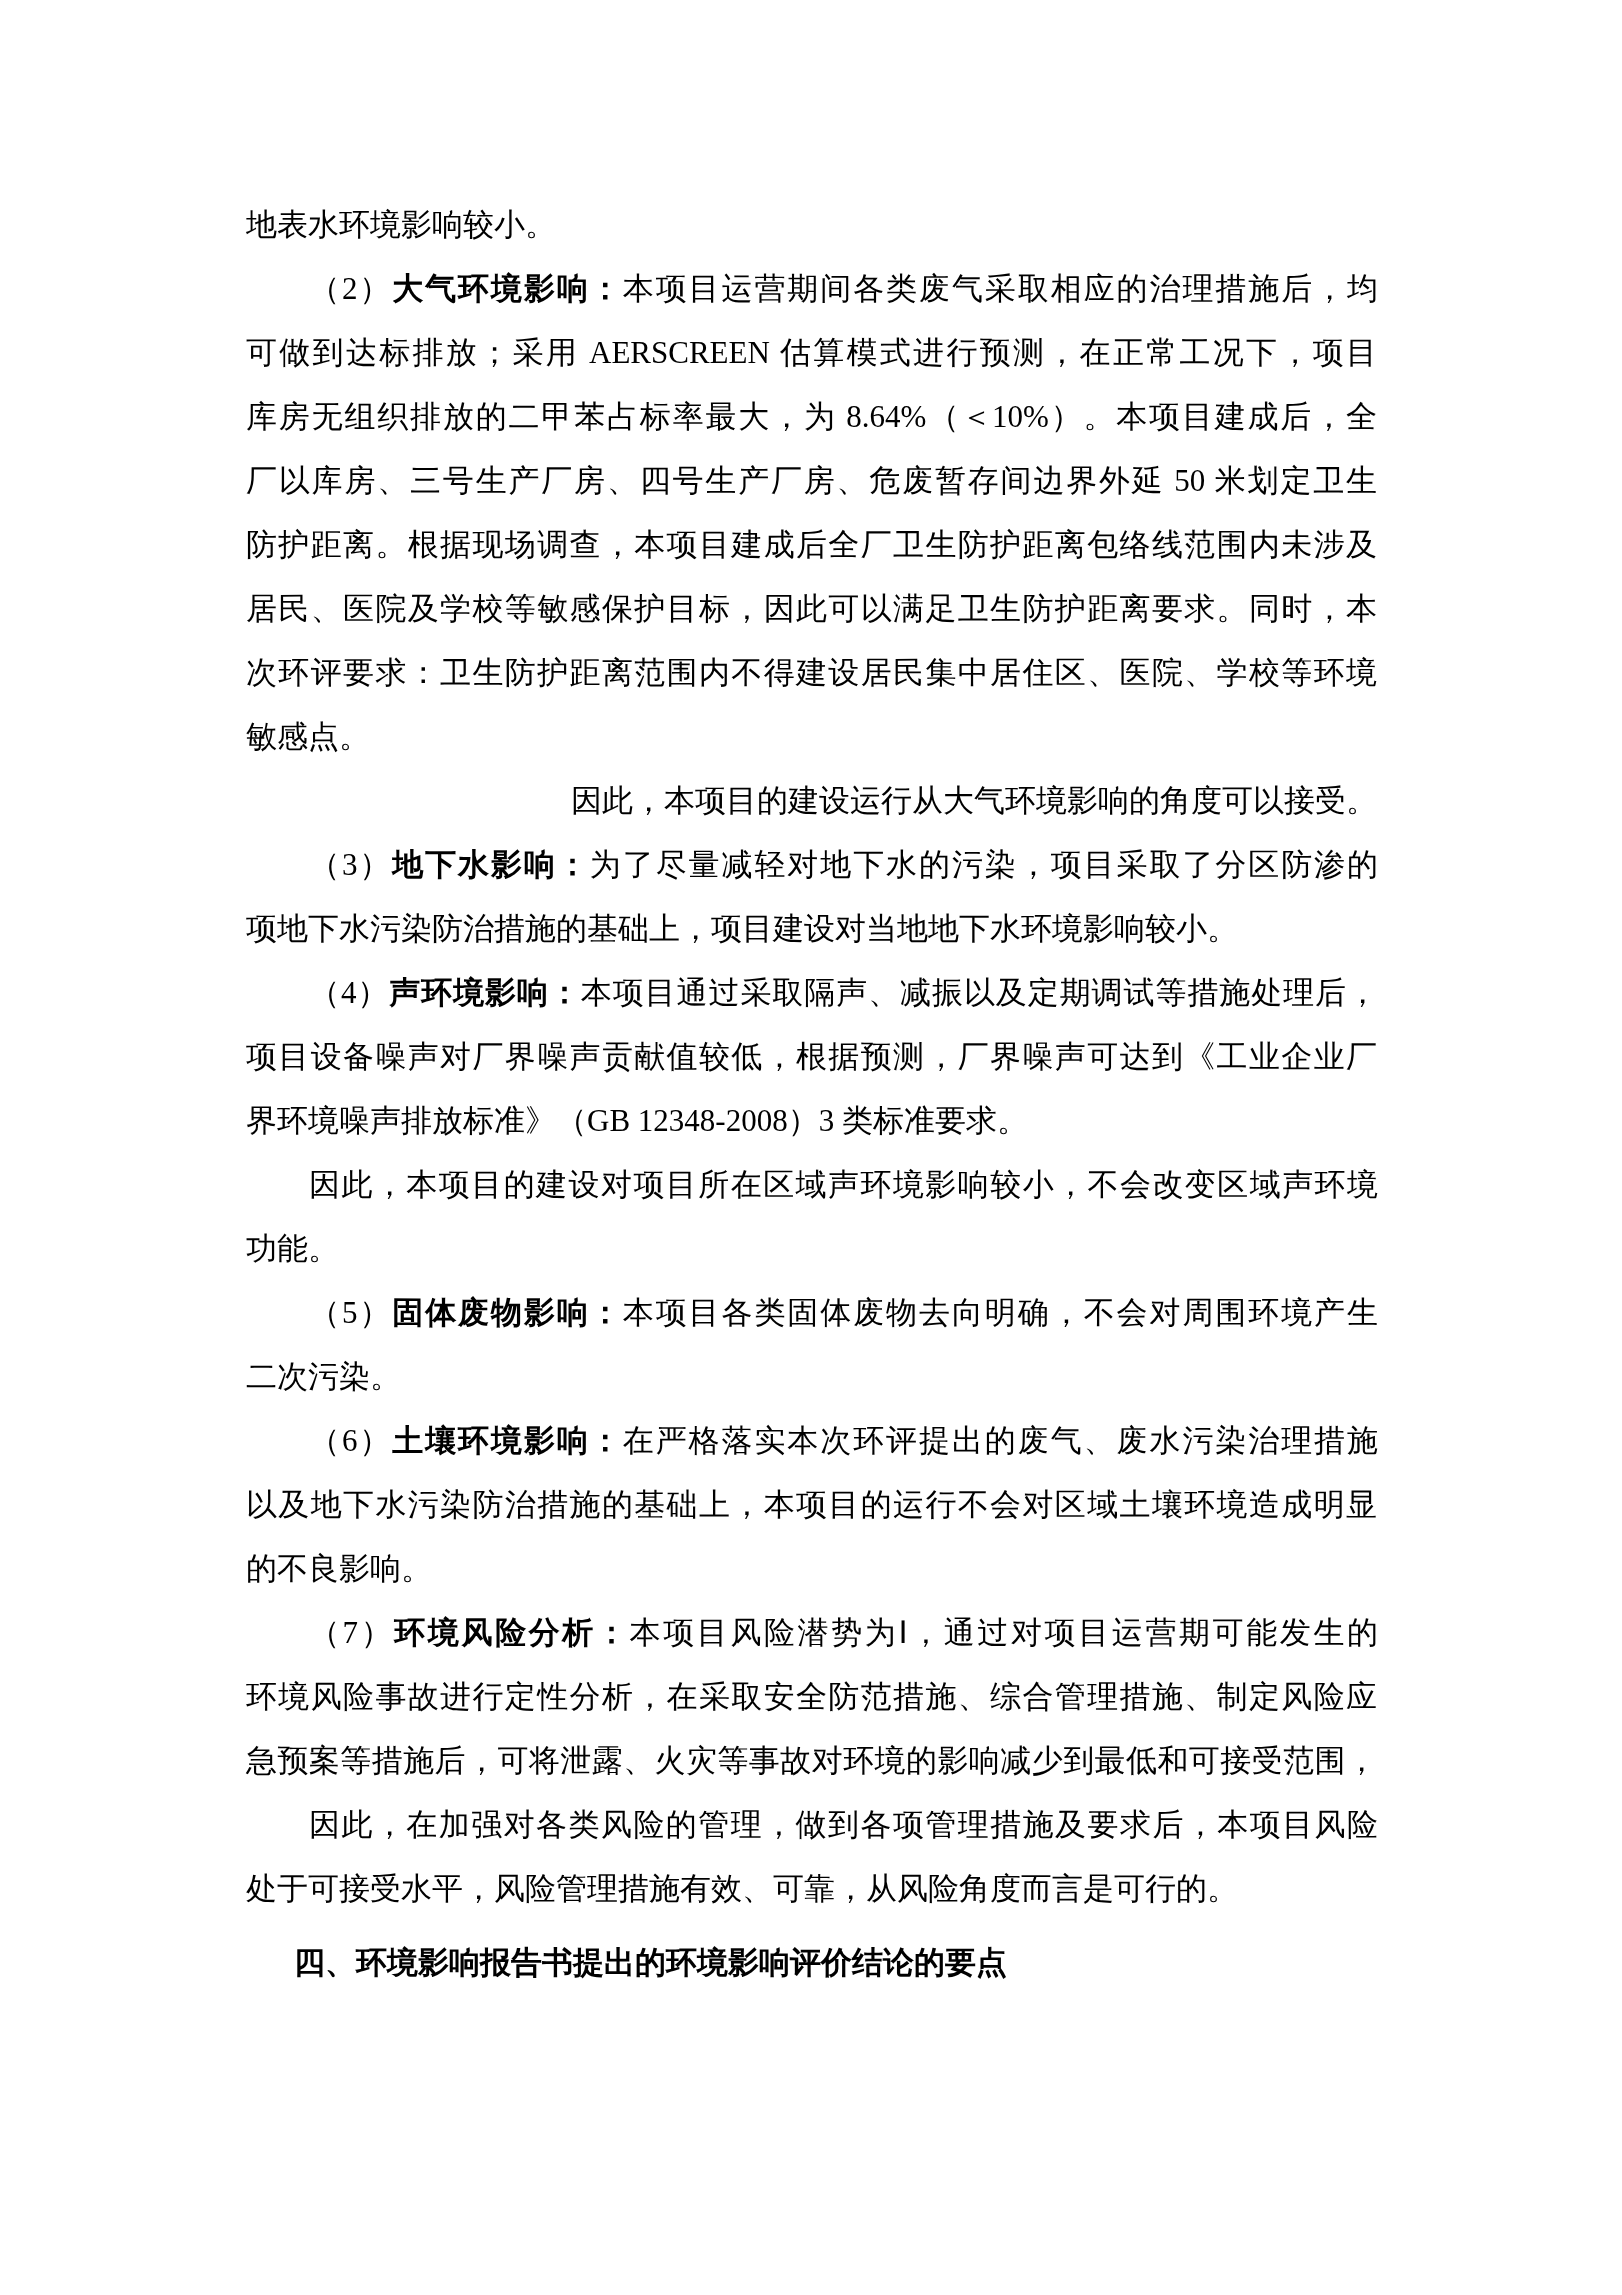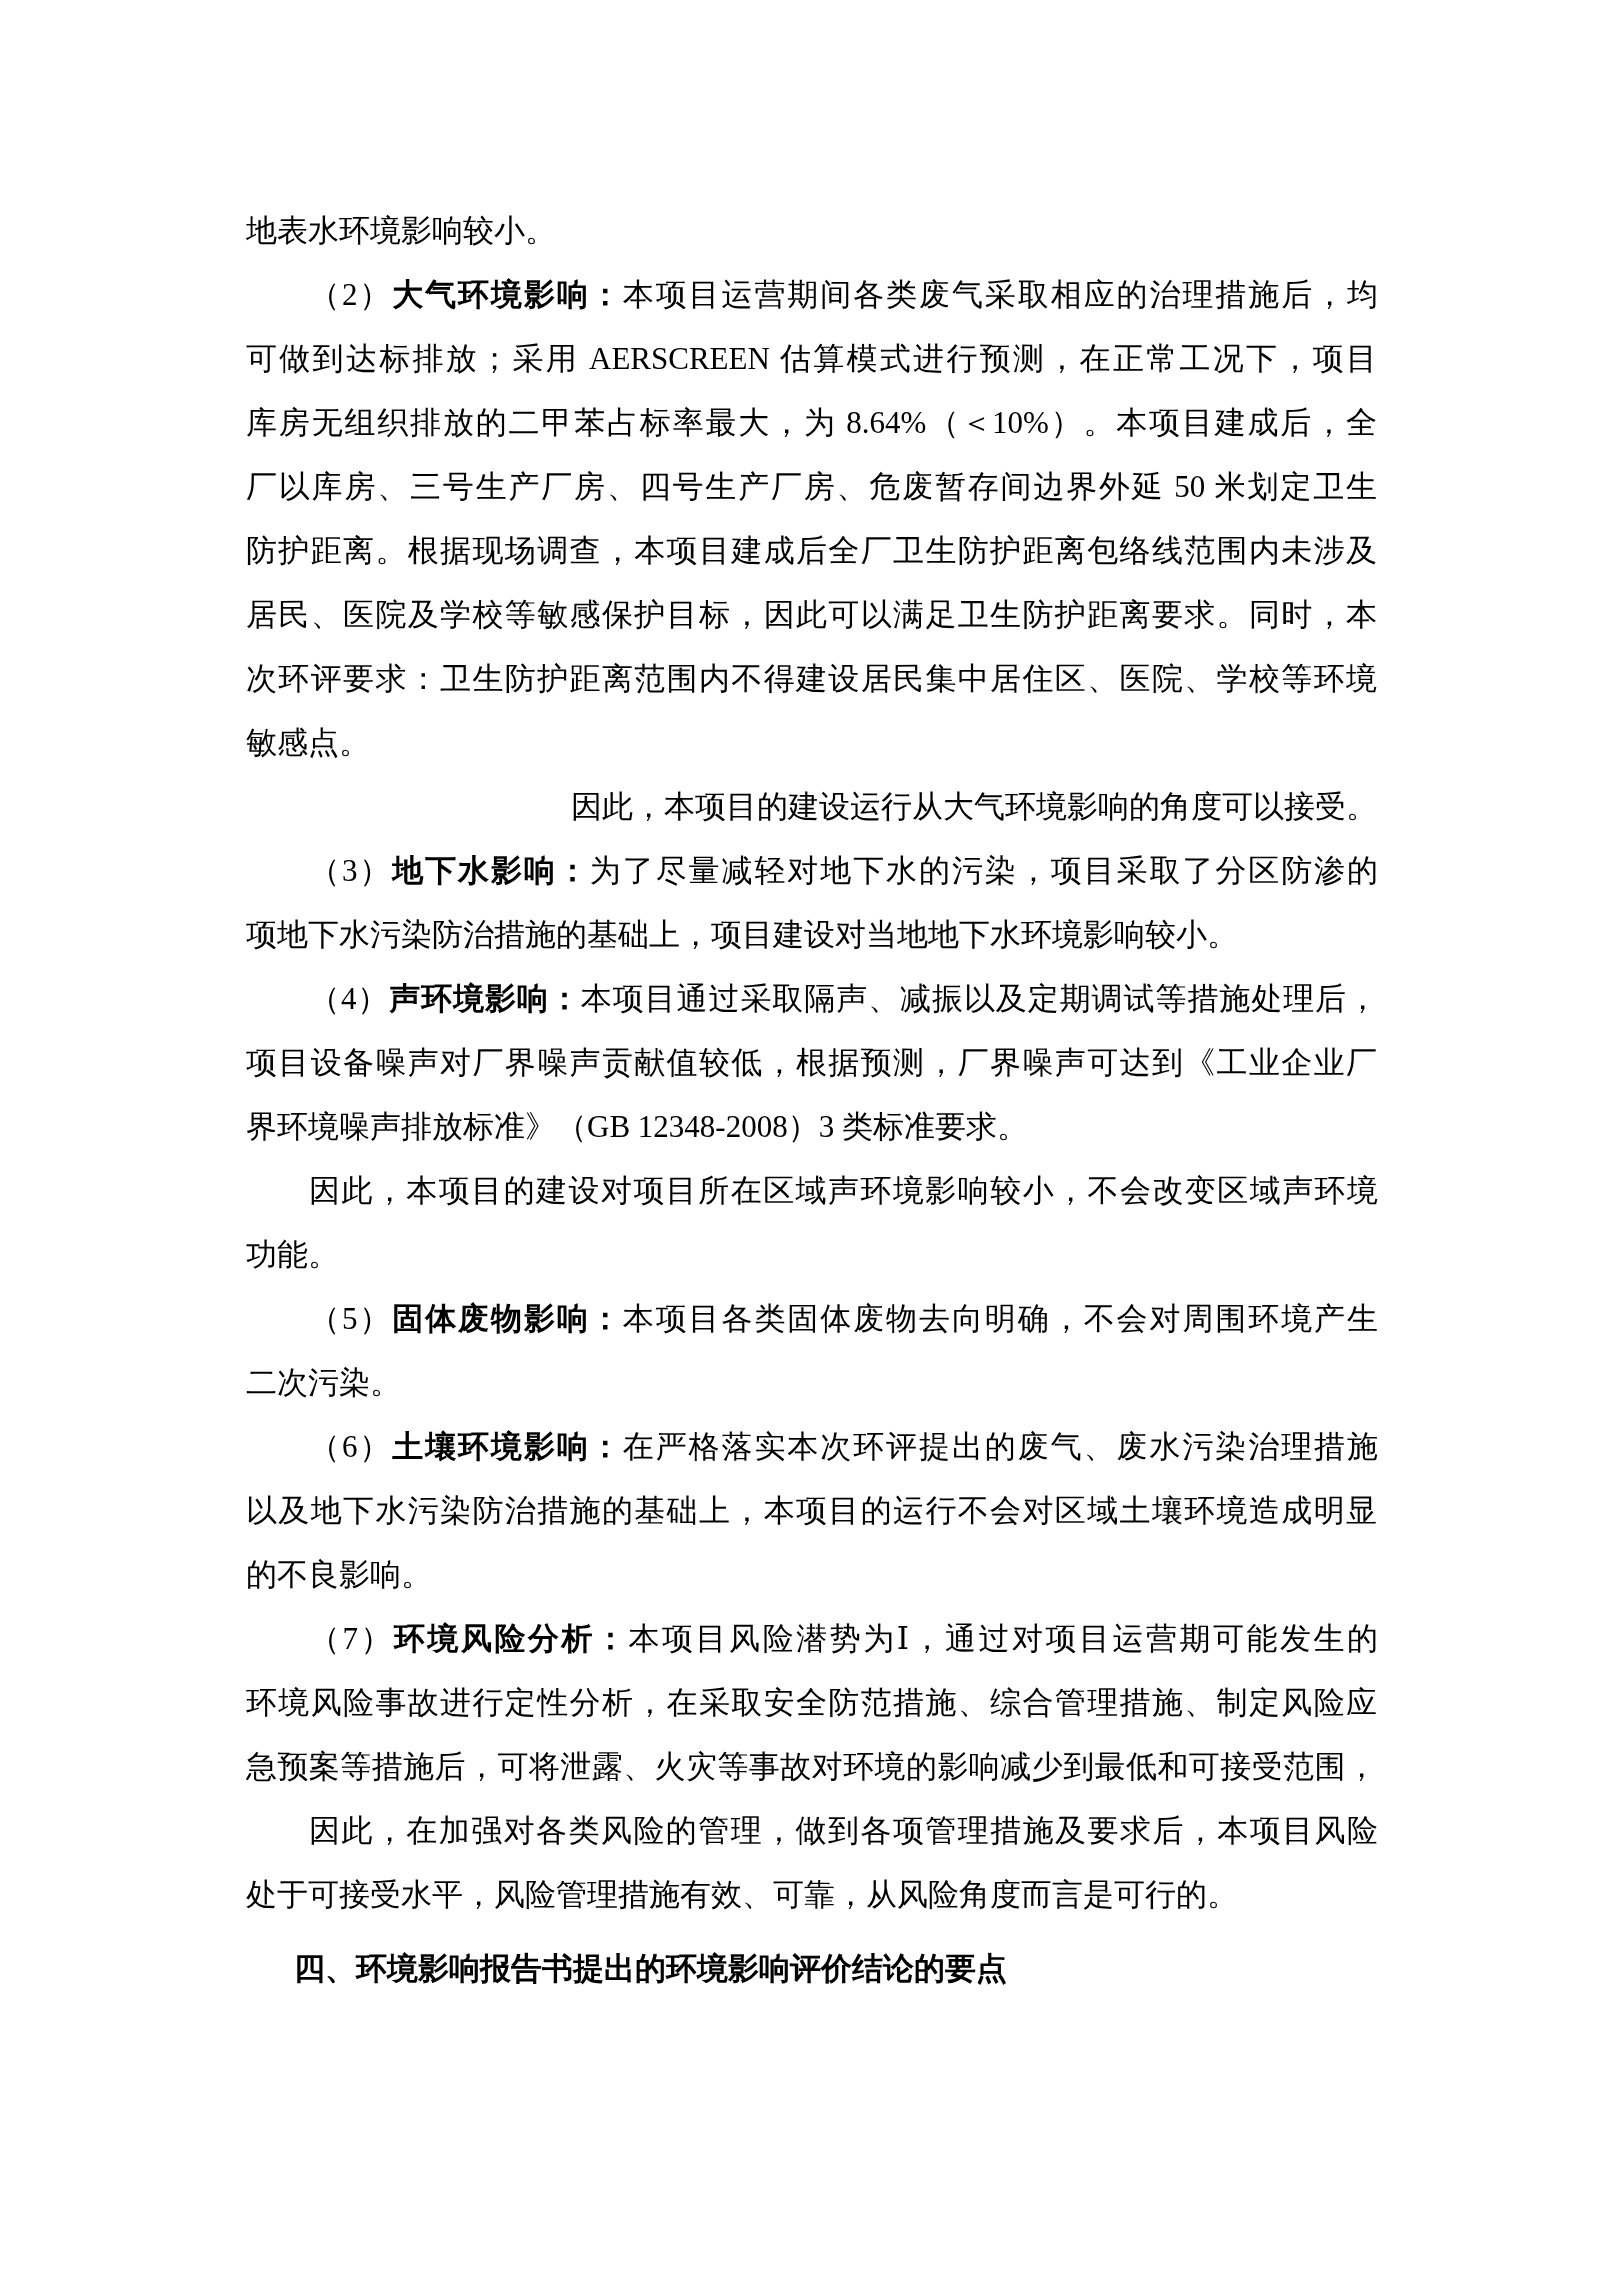--- a/index.html
+++ b/index.html
@@ -8,40 +8,41 @@
     width: 1622px;
     height: 2295px;
     background: #ffffff;
     overflow: hidden;
     font-family: "Liberation Serif", "DejaVu Serif", serif;
     color: #000000;
   }
   .text-column {
     position: absolute;
     left: 246px;
-    top: 199px;
+    top: 193px;
     width: 1131px;
     font-size: 31px;
   }
   .line {
     height: 64px;
     line-height: 64px;
     text-align: left;
     white-space: normal;
   }
   .line.full {
     text-align: justify;
     text-align-last: justify;
   }
   .line.indent {
     padding-left: 63px;
     text-align: right;
   }
   .line.full.indent {
     width: 1069px;
+    font-family: Liberation Serif, serif;
   }
   .line.heading {
     margin-top: 9.8px;
     font-weight: bold;
     margin-left: 48px;
   }
   .seg.b { font-weight: bold; }
 </style>
 </head>
 <body>

